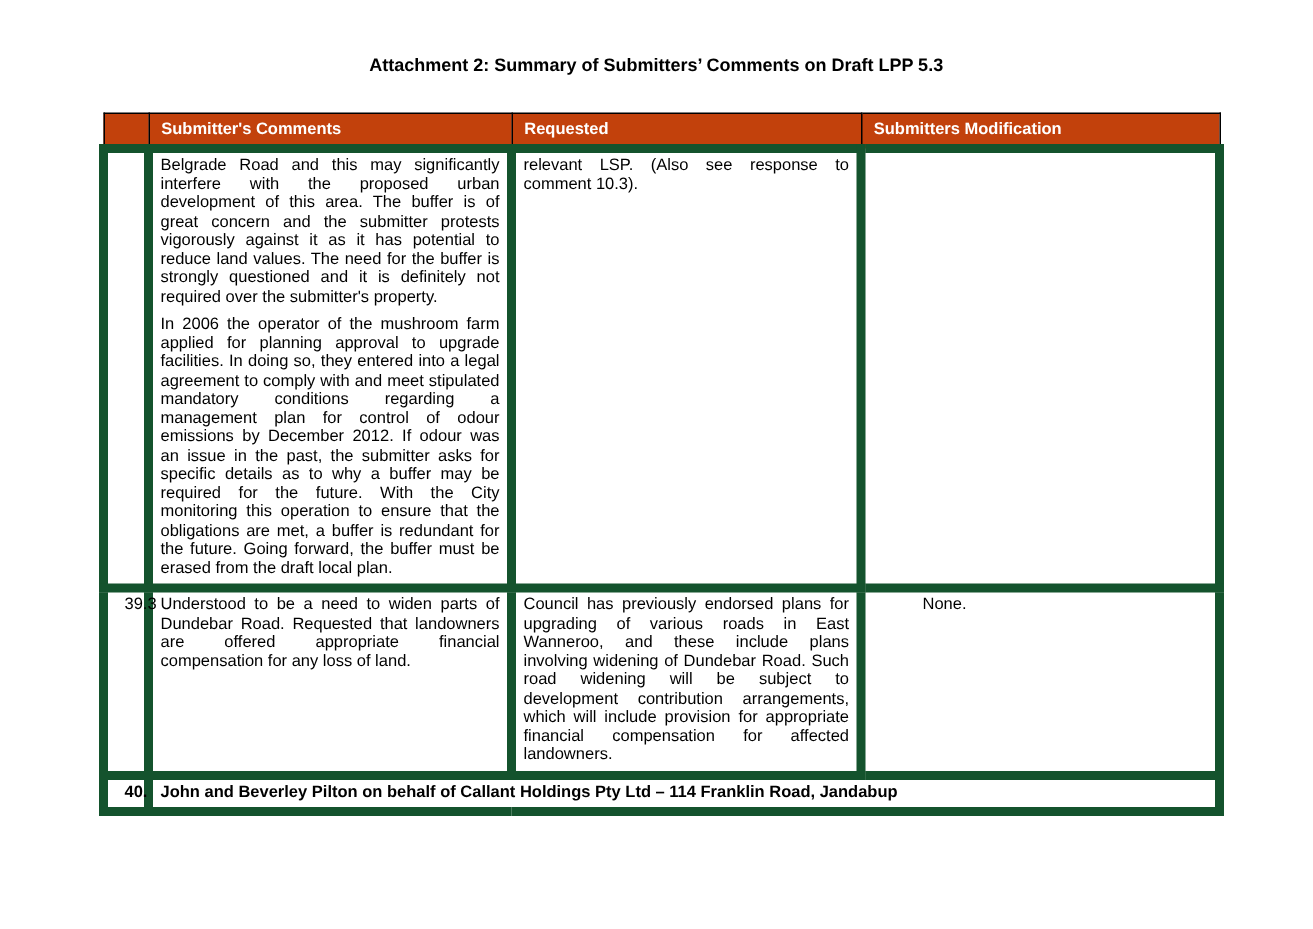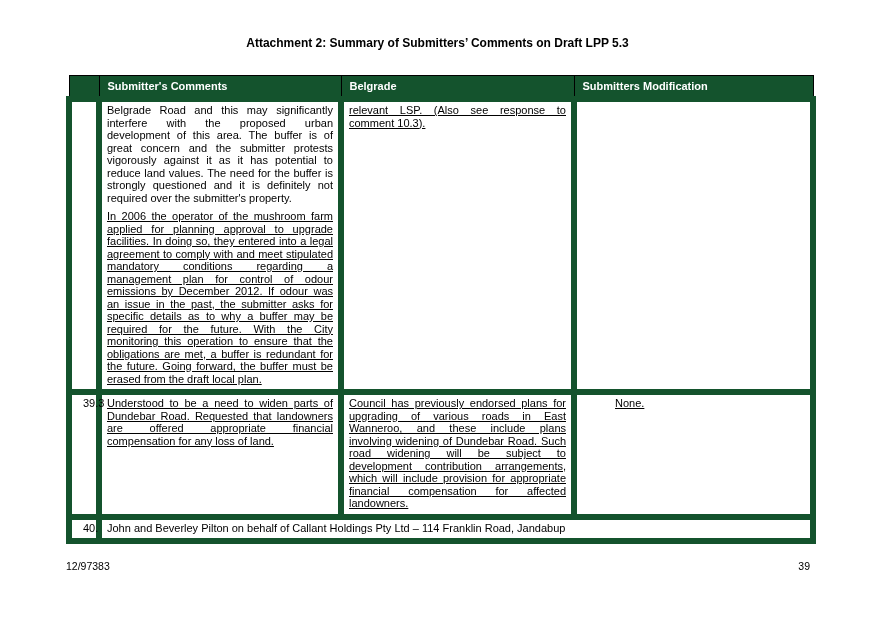--- a/index.html
+++ b/index.html
@@ -23,21 +23,21 @@
   }
   table.doc-table {
     position: absolute;
     top: 75px;
     left: 66px;
     width: 744px;
     border-collapse: collapse;
     table-layout: fixed;
   }
   .doc-table th {
-    background: #14532d;
+    background: #c2410c;
     color: #ffffff;
     font-size: 11px;
     font-weight: bold;
     text-align: left;
     vertical-align: middle;
     border: 1px solid #000000;
     padding: 3px 5px 3px 8px;
     height: 14px;
   }
   .doc-table td {
@@ -48,23 +48,23 @@
     padding: 2px 5px 4px 5px;
   }
   .doc-table td.num-cell {
     padding-left: 11px;
     text-align: left;
   }
   .doc-table p {
     margin: 0 0 6px 0;
     text-align: justify;
   }
-  .doc-table p:last-child { margin-bottom: 0; text-decoration: underline; }
+  .doc-table p:last-child { margin-bottom: 0; }
   .doc-table td.plain p { text-align: left; padding-left: 33px; }
-  .merged-row td { font-weight: normal; margin-left: 16px; }
+  .merged-row td { font-weight: bold; margin-left: 16px; }
   .page-footer {
     position: absolute;
     top: 560px;
     left: 66px;
     width: 744px;
     display: flex;
     justify-content: space-between;
     font-size: 10.5px;
   }
 </style>
@@ -79,21 +79,21 @@
     <colgroup>
       <col style="width:30px">
       <col style="width:242px">
       <col style="width:233px">
       <col style="width:239px">
     </colgroup>
     <thead>
       <tr>
         <th></th>
         <th>Submitter's Comments</th>
-        <th>Belgrade</th>
+        <th>Requested</th>
         <th>Submitters Modification</th>
       </tr>
     </thead>
     <tbody>
       <tr style="height:290px;">
         <td class="num-cell"></td>
         <td>
           <p>Belgrade Road and this may significantly interfere with the proposed urban development of this area.  The buffer is of great concern and the submitter protests vigorously against it as it has potential to reduce land values.  The need for the buffer is strongly questioned and it is definitely not required over the submitter's property.</p>
           <p>In 2006 the operator of the mushroom farm applied for planning approval to upgrade facilities.  In doing so, they entered into a legal agreement to comply with and meet stipulated mandatory conditions regarding a management plan for control of odour emissions by December 2012.  If odour was an issue in the past, the submitter asks for specific details as to why a buffer may be required for the future.   With the City monitoring this operation to ensure that the obligations are met, a buffer is redundant for the future.  Going forward, the buffer must be erased from the draft local plan.</p>
         </td>
@@ -114,18 +114,14 @@
           <p>None.</p>
         </td>
       </tr>
       <tr class="merged-row" style="height:20px;">
         <td class="num-cell">40.</td>
         <td colspan="3">John and Beverley Pilton on behalf of Callant Holdings Pty Ltd – 114 Franklin Road, Jandabup</td>
       </tr>
     </tbody>
   </table>
 
-  <div class="page-footer">
-    <span>12/97383</span>
-    <span>39</span>
-  </div>
 
 </div>
 
 </body></html>

